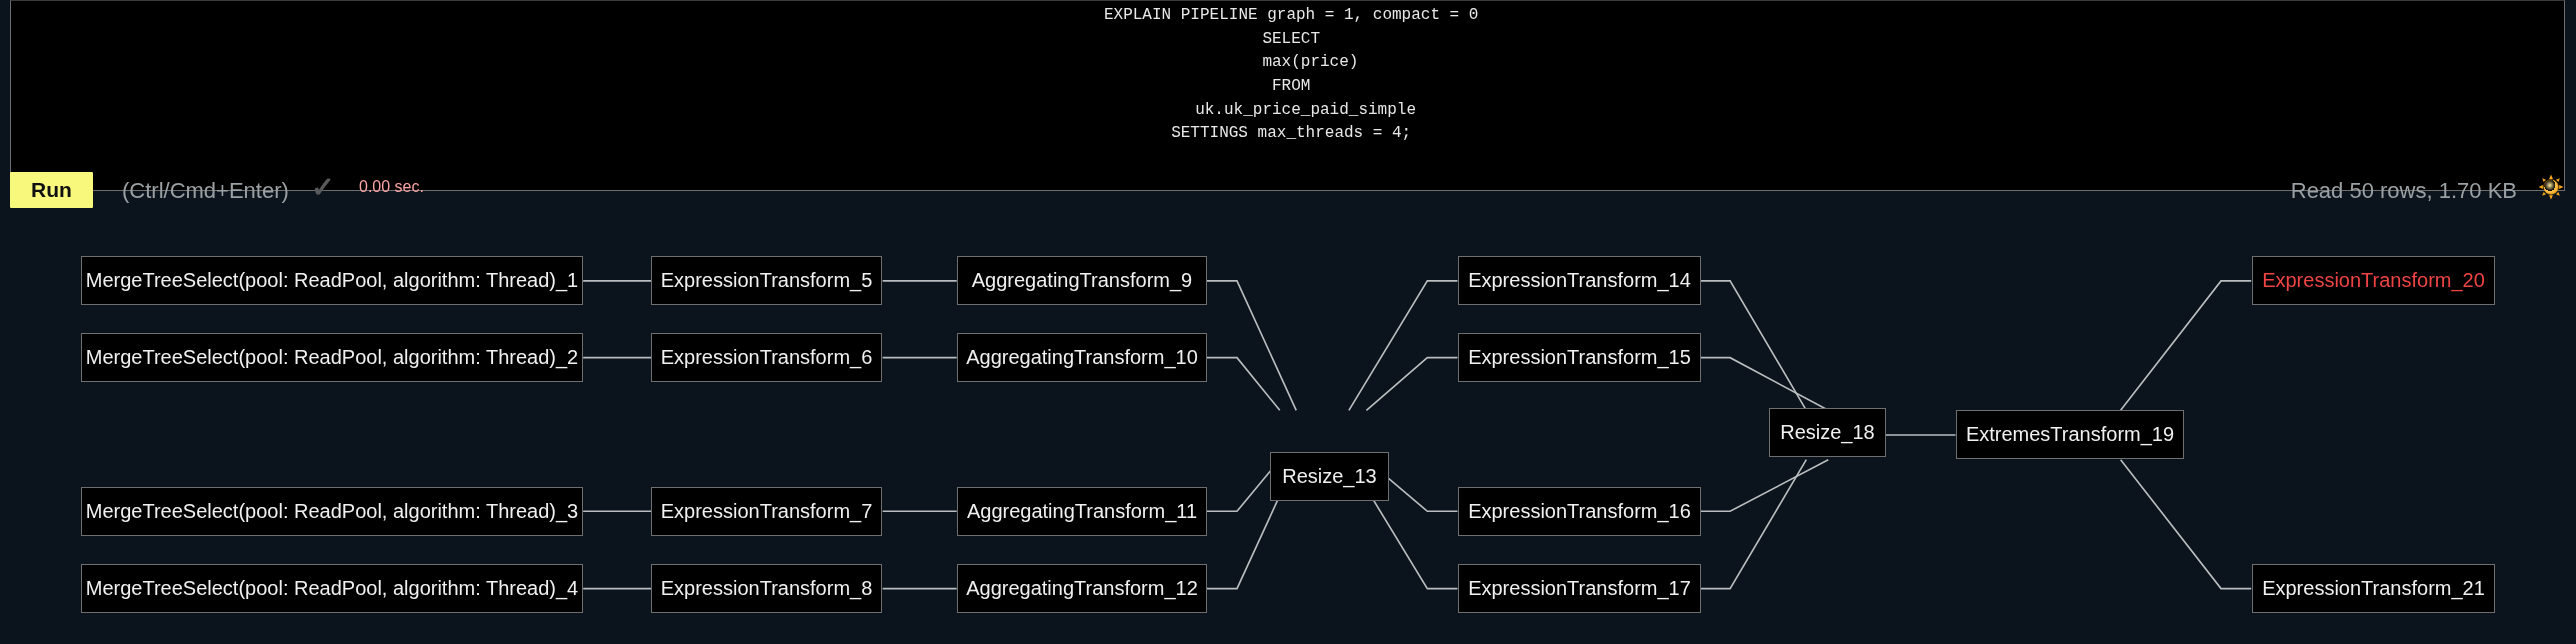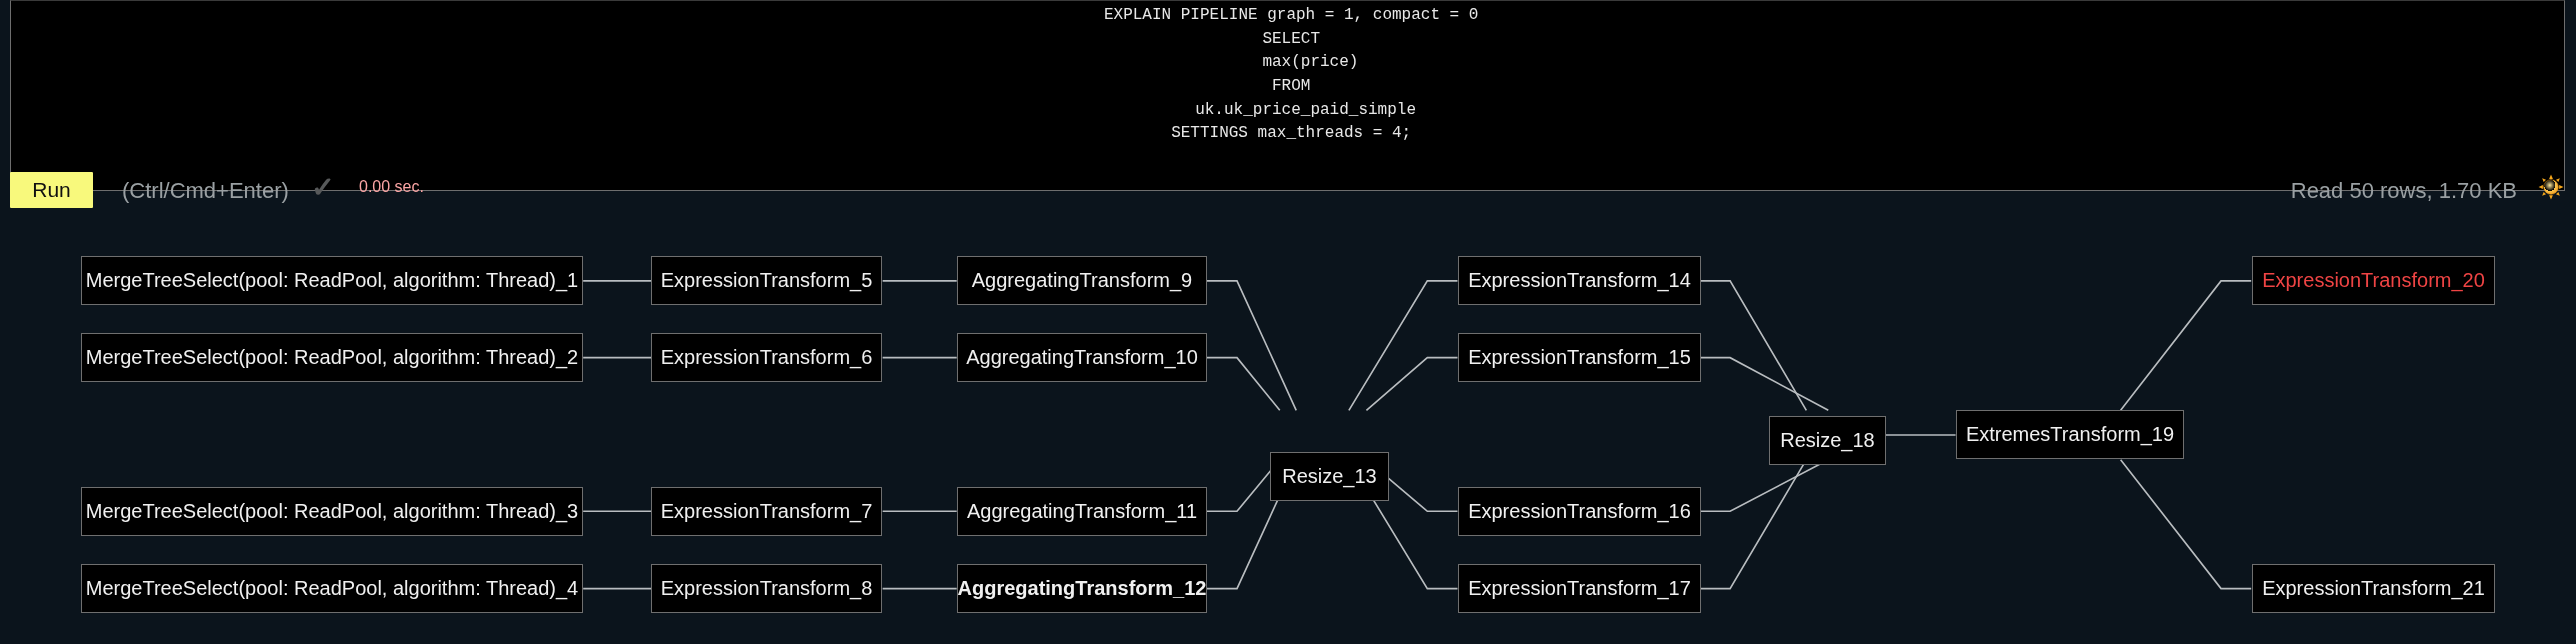--- a/index.html
+++ b/index.html
@@ -50,21 +50,21 @@
     left: 10px;
     top: 11.5px;
     width: 83px;
     height: 36px;
     background: var(--run-bg, #f8f97c);
     color: #101010;
     border: none;
     border-radius: 1.1px;
     font-family: "Liberation Sans", sans-serif;
     font-size: 21px;
-    font-weight: normal;
+    font-weight: bold;
     cursor: pointer;
     display: flex;
     align-items: center;
     justify-content: center;
   }
   .shortcut-hint {
     position: absolute;
     left: 122px;
     top: 17.6px;
     font-size: 22px;
@@ -204,24 +204,24 @@
     <div class="node" style="left: 81px; top: 113px; width: 502px; height: 49px; color: rgb(240, 240, 240);">MergeTreeSelect(pool: ReadPool, algorithm: Thread)_2</div>
     <div class="node" style="left: 81px; top: 267px; width: 502px; height: 49px; color: rgb(240, 240, 240);">MergeTreeSelect(pool: ReadPool, algorithm: Thread)_3</div>
     <div class="node" style="left: 81px; top: 344px; width: 502px; height: 49px; color: rgb(240, 240, 240);">MergeTreeSelect(pool: ReadPool, algorithm: Thread)_4</div>
     <div class="node" style="left: 651px; top: 36px; width: 231px; height: 49px; color: rgb(240, 240, 240);">ExpressionTransform_5</div>
     <div class="node" style="left: 651px; top: 113px; width: 231px; height: 49px; color: rgb(240, 240, 240);">ExpressionTransform_6</div>
     <div class="node" style="left: 651px; top: 267px; width: 231px; height: 49px; color: rgb(240, 240, 240);">ExpressionTransform_7</div>
     <div class="node" style="left: 651px; top: 344px; width: 231px; height: 49px; color: rgb(240, 240, 240);">ExpressionTransform_8</div>
     <div class="node" style="left: 957px; top: 36px; width: 250px; height: 49px; color: rgb(240, 240, 240);">AggregatingTransform_9</div>
     <div class="node" style="left: 957px; top: 113px; width: 250px; height: 49px; color: rgb(240, 240, 240);">AggregatingTransform_10</div>
     <div class="node" style="left: 957px; top: 267px; width: 250px; height: 49px; color: rgb(240, 240, 240);">AggregatingTransform_11</div>
-    <div class="node" style="left: 957px; top: 344px; width: 250px; height: 49px; color: rgb(240, 240, 240); font-weight: bold;">AggregatingTransform_12</div>
+    <div class="node" style="left: 957px; top: 344px; width: 250px; height: 49px; color: rgb(240, 240, 240);">AggregatingTransform_12</div>
     <div class="node" style="left: 1270px; top: 190px; width: 119px; height: 49px; color: rgb(240, 240, 240); margin-top: 42px;">Resize_13</div>
     <div class="node" style="left: 1458px; top: 36px; width: 243px; height: 49px; color: rgb(240, 240, 240);">ExpressionTransform_14</div>
     <div class="node" style="left: 1458px; top: 113px; width: 243px; height: 49px; color: rgb(240, 240, 240);">ExpressionTransform_15</div>
     <div class="node" style="left: 1458px; top: 267px; width: 243px; height: 49px; color: rgb(240, 240, 240);">ExpressionTransform_16</div>
     <div class="node" style="left: 1458px; top: 344px; width: 243px; height: 49px; color: rgb(240, 240, 240);">ExpressionTransform_17</div>
-    <div class="node" style="left: 1769px; top: 196px; width: 117px; height: 49px; color: rgb(240, 240, 240);">Resize_18</div>
+    <div class="node" style="left: 1769px; top: 188px; width: 117px; height: 49px; color: rgb(240, 240, 240);">Resize_18</div>
     <div class="node" style="left: 1956px; top: 190px; width: 228px; height: 49px; color: rgb(240, 240, 240);">ExtremesTransform_19</div>
     <div class="node" style="left: 2252px; top: 36px; width: 243px; height: 49px; color: #ef4444;">ExpressionTransform_20</div>
     <div class="node" style="left: 2252px; top: 344px; width: 243px; height: 49px; color: rgb(240, 240, 240);">ExpressionTransform_21</div>
   </div>
 
 
 </body></html>

